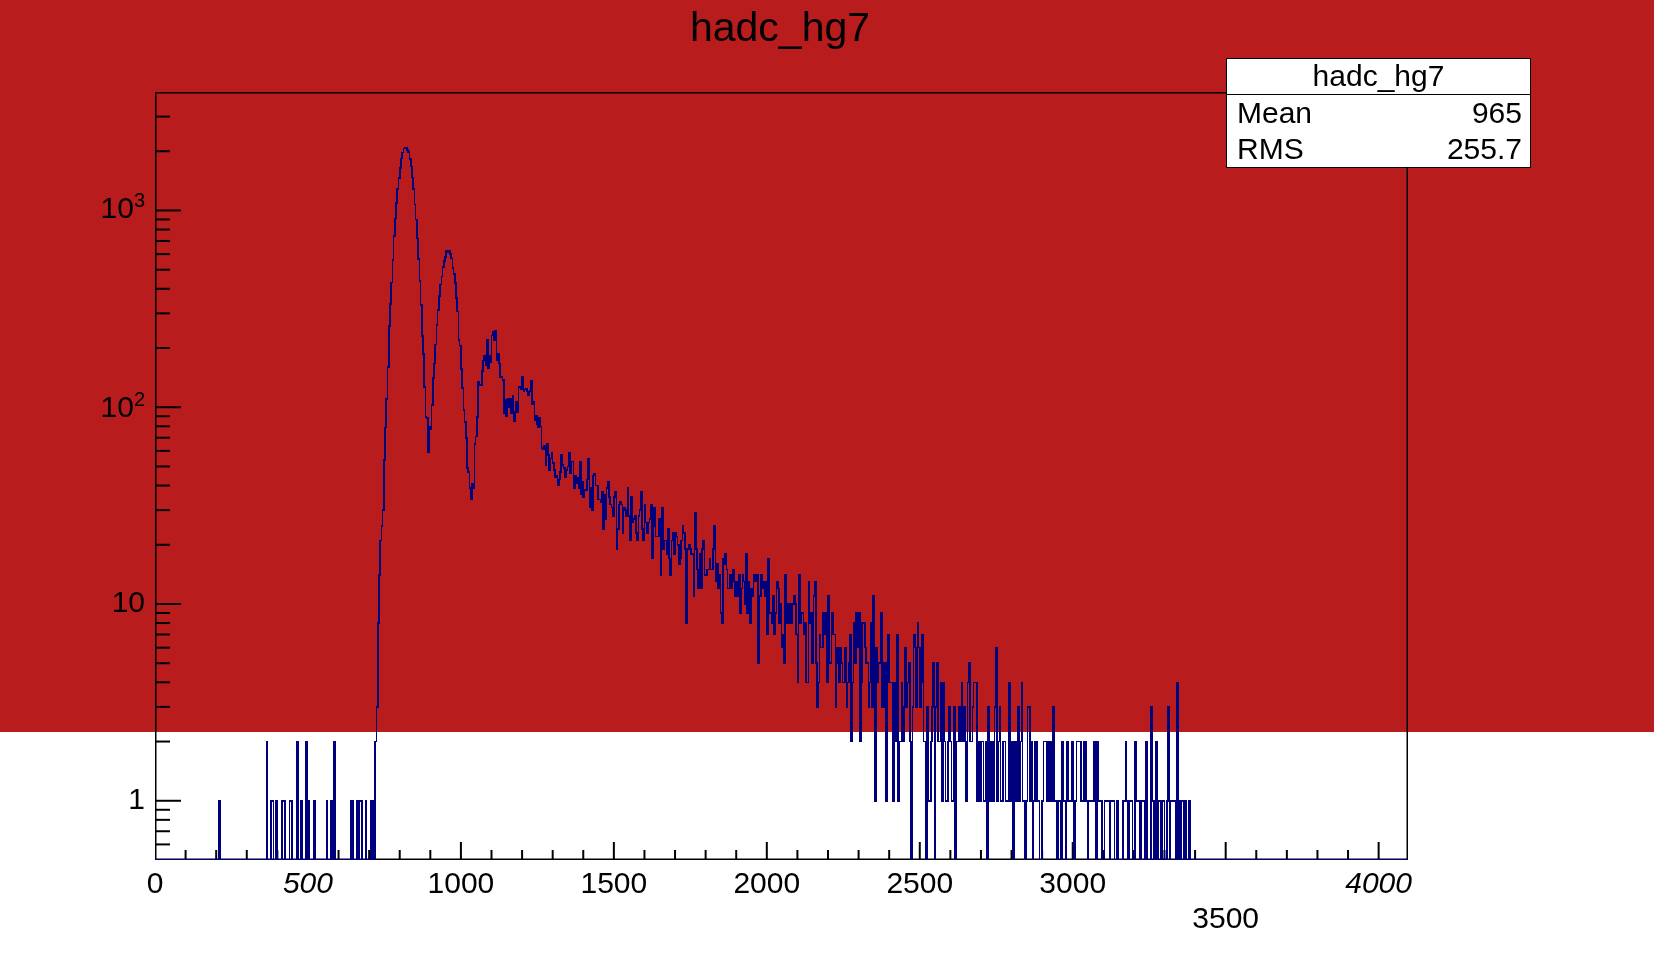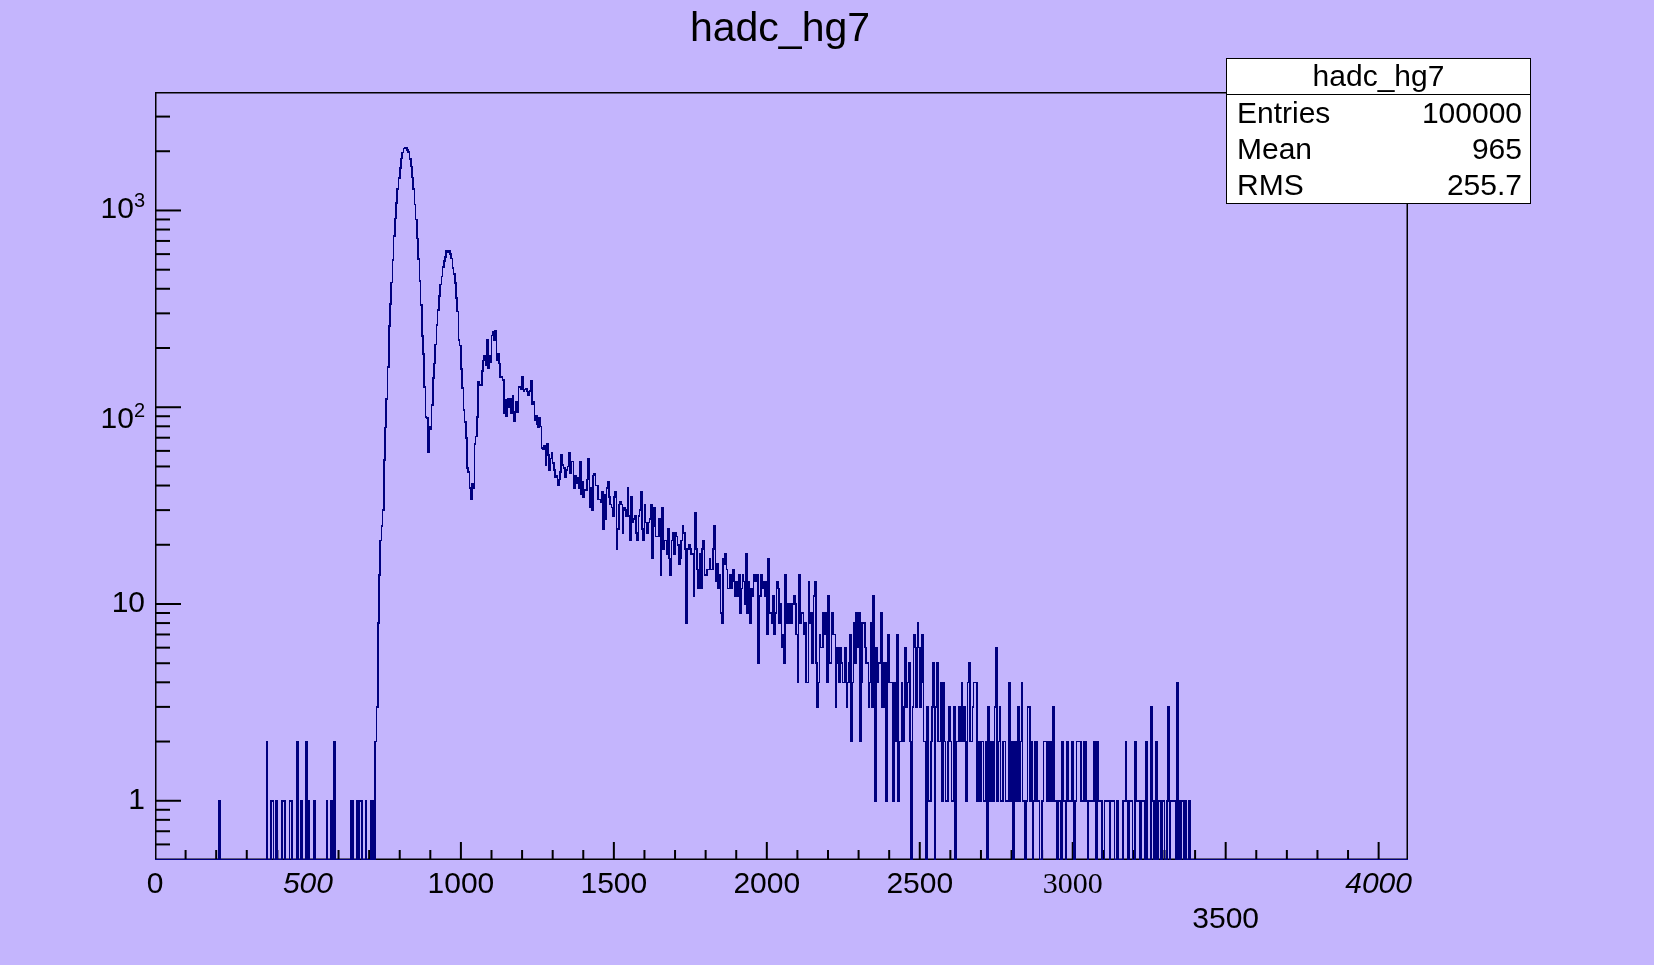--- a/index.html
+++ b/index.html
@@ -10,22 +10,22 @@
   }
   body {
     width: 1654px;
     height: 965px;
     font-family: "Liberation Sans", sans-serif;
     overflow: hidden;
   }
   #canvas-root {
     position: relative;
     width: 1654px;
-    height: 965px;
-    background: #c4b5fd;
+    height: 732px;
+    background: #b91c1c;
   }
   #plot-title {
     position: absolute;
     left: 0;
     top: 4px;
     width: 1560px;
     text-align: center;
     font-size: 41px;
     color: #000000;
     letter-spacing: 0px;
@@ -179,44 +179,40 @@
         <line x1="1162.451171875" y1="768" x2="1162.451171875" y2="758" stroke="#000000" stroke-width="2"></line>
         <line x1="1193.0419921875" y1="768" x2="1193.0419921875" y2="758" stroke="#000000" stroke-width="2"></line>
         <line x1="1223.6328125" y1="768" x2="1223.6328125" y2="750" stroke="#000000" stroke-width="2"></line>
         <path d="M 0.00 768.00 L 0.00 768.00 L 1.22 768.00 L 1.22 768.00 L 2.45 768.00 L 2.45 768.00 L 3.67 768.00 L 3.67 768.00 L 4.89 768.00 L 4.89 768.00 L 6.12 768.00 L 6.12 768.00 L 7.34 768.00 L 7.34 768.00 L 8.57 768.00 L 8.57 768.00 L 9.79 768.00 L 9.79 768.00 L 11.01 768.00 L 11.01 768.00 L 12.24 768.00 L 12.24 768.00 L 13.46 768.00 L 13.46 768.00 L 14.68 768.00 L 14.68 768.00 L 15.91 768.00 L 15.91 768.00 L 17.13 768.00 L 17.13 768.00 L 18.35 768.00 L 18.35 768.00 L 19.58 768.00 L 19.58 768.00 L 20.80 768.00 L 20.80 768.00 L 22.03 768.00 L 22.03 768.00 L 23.25 768.00 L 23.25 768.00 L 24.47 768.00 L 24.47 768.00 L 25.70 768.00 L 25.70 768.00 L 26.92 768.00 L 26.92 768.00 L 28.14 768.00 L 28.14 768.00 L 29.37 768.00 L 29.37 768.00 L 30.59 768.00 L 30.59 768.00 L 31.81 768.00 L 31.81 768.00 L 33.04 768.00 L 33.04 768.00 L 34.26 768.00 L 34.26 768.00 L 35.49 768.00 L 35.49 768.00 L 36.71 768.00 L 36.71 768.00 L 37.93 768.00 L 37.93 768.00 L 39.16 768.00 L 39.16 768.00 L 40.38 768.00 L 40.38 768.00 L 41.60 768.00 L 41.60 768.00 L 42.83 768.00 L 42.83 768.00 L 44.05 768.00 L 44.05 768.00 L 45.27 768.00 L 45.27 768.00 L 46.50 768.00 L 46.50 768.00 L 47.72 768.00 L 47.72 768.00 L 48.95 768.00 L 48.95 768.00 L 50.17 768.00 L 50.17 768.00 L 51.39 768.00 L 51.39 768.00 L 52.62 768.00 L 52.62 768.00 L 53.84 768.00 L 53.84 768.00 L 55.06 768.00 L 55.06 768.00 L 56.29 768.00 L 56.29 768.00 L 57.51 768.00 L 57.51 768.00 L 58.73 768.00 L 58.73 768.00 L 59.96 768.00 L 59.96 768.00 L 61.18 768.00 L 61.18 768.00 L 62.41 768.00 L 62.41 768.00 L 63.63 768.00 L 63.63 708.77 L 64.85 708.77 L 64.85 768.00 L 66.08 768.00 L 66.08 768.00 L 67.30 768.00 L 67.30 768.00 L 68.52 768.00 L 68.52 768.00 L 69.75 768.00 L 69.75 768.00 L 70.97 768.00 L 70.97 768.00 L 72.19 768.00 L 72.19 768.00 L 73.42 768.00 L 73.42 768.00 L 74.64 768.00 L 74.64 768.00 L 75.87 768.00 L 75.87 768.00 L 77.09 768.00 L 77.09 768.00 L 78.31 768.00 L 78.31 768.00 L 79.54 768.00 L 79.54 768.00 L 80.76 768.00 L 80.76 768.00 L 81.98 768.00 L 81.98 768.00 L 83.21 768.00 L 83.21 768.00 L 84.43 768.00 L 84.43 768.00 L 85.65 768.00 L 85.65 768.00 L 86.88 768.00 L 86.88 768.00 L 88.10 768.00 L 88.10 768.00 L 89.33 768.00 L 89.33 768.00 L 90.55 768.00 L 90.55 768.00 L 91.77 768.00 L 91.77 768.00 L 93.00 768.00 L 93.00 768.00 L 94.22 768.00 L 94.22 768.00 L 95.44 768.00 L 95.44 768.00 L 96.67 768.00 L 96.67 768.00 L 97.89 768.00 L 97.89 768.00 L 99.11 768.00 L 99.11 768.00 L 100.34 768.00 L 100.34 768.00 L 101.56 768.00 L 101.56 768.00 L 102.79 768.00 L 102.79 768.00 L 104.01 768.00 L 104.01 768.00 L 105.23 768.00 L 105.23 768.00 L 106.46 768.00 L 106.46 768.00 L 107.68 768.00 L 107.68 768.00 L 108.90 768.00 L 108.90 768.00 L 110.13 768.00 L 110.13 768.00 L 111.35 768.00 L 111.35 649.53 L 112.57 649.53 L 112.57 768.00 L 113.80 768.00 L 113.80 768.00 L 115.02 768.00 L 115.02 768.00 L 116.25 768.00 L 116.25 708.77 L 117.47 708.77 L 117.47 708.77 L 118.69 708.77 L 118.69 768.00 L 119.92 768.00 L 119.92 768.00 L 121.14 768.00 L 121.14 708.77 L 122.36 708.77 L 122.36 768.00 L 123.59 768.00 L 123.59 768.00 L 124.81 768.00 L 124.81 768.00 L 126.03 768.00 L 126.03 768.00 L 127.26 768.00 L 127.26 708.77 L 128.48 708.77 L 128.48 708.77 L 129.71 708.77 L 129.71 768.00 L 130.93 768.00 L 130.93 768.00 L 132.15 768.00 L 132.15 768.00 L 133.38 768.00 L 133.38 768.00 L 134.60 768.00 L 134.60 708.77 L 135.82 708.77 L 135.82 708.77 L 137.05 708.77 L 137.05 768.00 L 138.27 768.00 L 138.27 768.00 L 139.49 768.00 L 139.49 768.00 L 140.72 768.00 L 140.72 768.00 L 141.94 768.00 L 141.94 649.53 L 143.17 649.53 L 143.17 768.00 L 144.39 768.00 L 144.39 768.00 L 145.61 768.00 L 145.61 708.77 L 146.84 708.77 L 146.84 768.00 L 148.06 768.00 L 148.06 768.00 L 149.28 768.00 L 149.28 768.00 L 150.51 768.00 L 150.51 649.53 L 151.73 649.53 L 151.73 768.00 L 152.95 768.00 L 152.95 708.77 L 154.18 708.77 L 154.18 768.00 L 155.40 768.00 L 155.40 768.00 L 156.63 768.00 L 156.63 768.00 L 157.85 768.00 L 157.85 768.00 L 159.07 768.00 L 159.07 708.77 L 160.30 708.77 L 160.30 768.00 L 161.52 768.00 L 161.52 768.00 L 162.74 768.00 L 162.74 768.00 L 163.97 768.00 L 163.97 768.00 L 165.19 768.00 L 165.19 768.00 L 166.41 768.00 L 166.41 768.00 L 167.64 768.00 L 167.64 768.00 L 168.86 768.00 L 168.86 768.00 L 170.08 768.00 L 170.08 768.00 L 171.31 768.00 L 171.31 708.77 L 172.53 708.77 L 172.53 768.00 L 173.76 768.00 L 173.76 768.00 L 174.98 768.00 L 174.98 768.00 L 176.20 768.00 L 176.20 708.77 L 177.43 708.77 L 177.43 768.00 L 178.65 768.00 L 178.65 649.53 L 179.87 649.53 L 179.87 768.00 L 181.10 768.00 L 181.10 768.00 L 182.32 768.00 L 182.32 768.00 L 183.54 768.00 L 183.54 768.00 L 184.77 768.00 L 184.77 768.00 L 185.99 768.00 L 185.99 768.00 L 187.22 768.00 L 187.22 768.00 L 188.44 768.00 L 188.44 768.00 L 189.66 768.00 L 189.66 768.00 L 190.89 768.00 L 190.89 768.00 L 192.11 768.00 L 192.11 768.00 L 193.33 768.00 L 193.33 768.00 L 194.56 768.00 L 194.56 768.00 L 195.78 768.00 L 195.78 708.77 L 197.00 708.77 L 197.00 708.77 L 198.23 708.77 L 198.23 768.00 L 199.45 768.00 L 199.45 768.00 L 200.68 768.00 L 200.68 768.00 L 201.90 768.00 L 201.90 708.77 L 203.12 708.77 L 203.12 768.00 L 204.35 768.00 L 204.35 708.77 L 205.57 708.77 L 205.57 708.77 L 206.79 708.77 L 206.79 768.00 L 208.02 768.00 L 208.02 768.00 L 209.24 768.00 L 209.24 768.00 L 210.46 768.00 L 210.46 708.77 L 211.69 708.77 L 211.69 768.00 L 212.91 768.00 L 212.91 768.00 L 214.14 768.00 L 214.14 768.00 L 215.36 768.00 L 215.36 708.77 L 216.58 708.77 L 216.58 768.00 L 217.81 768.00 L 217.81 708.77 L 219.03 708.77 L 219.03 768.00 L 220.25 768.00 L 220.25 649.53 L 221.48 649.53 L 221.48 614.89 L 222.70 614.89 L 222.70 531.07 L 223.92 531.07 L 223.92 483.25 L 225.15 483.25 L 225.15 448.60 L 226.37 448.60 L 226.37 433.70 L 227.60 433.70 L 227.60 418.12 L 228.82 418.12 L 228.82 367.89 L 230.04 367.89 L 230.04 335.38 L 231.27 335.38 L 231.27 307.09 L 232.49 307.09 L 232.49 275.07 L 233.71 275.07 L 233.71 233.91 L 234.94 233.91 L 234.94 211.92 L 236.16 211.92 L 236.16 190.59 L 237.38 190.59 L 237.38 168.01 L 238.61 168.01 L 238.61 144.20 L 239.83 144.20 L 239.83 126.34 L 241.06 126.34 L 241.06 110.79 L 242.28 110.79 L 242.28 96.77 L 243.50 96.77 L 243.50 86.07 L 244.73 86.07 L 244.73 75.72 L 245.95 75.72 L 245.95 66.45 L 247.17 66.45 L 247.17 60.39 L 248.40 60.39 L 248.40 56.62 L 249.62 56.62 L 249.62 56.25 L 250.84 56.25 L 250.84 55.39 L 252.07 55.39 L 252.07 57.75 L 253.29 57.75 L 253.29 60.22 L 254.52 60.22 L 254.52 67.10 L 255.74 67.10 L 255.74 74.64 L 256.96 74.64 L 256.96 85.48 L 258.19 85.48 L 258.19 97.24 L 259.41 97.24 L 259.41 112.60 L 260.63 112.60 L 260.63 127.37 L 261.86 127.37 L 261.86 146.42 L 263.08 146.42 L 263.08 167.10 L 264.30 167.10 L 264.30 189.01 L 265.53 189.01 L 265.53 213.21 L 266.75 213.21 L 266.75 244.06 L 267.98 244.06 L 267.98 261.74 L 269.20 261.74 L 269.20 294.81 L 270.42 294.81 L 270.42 325.19 L 271.65 325.19 L 271.65 326.16 L 272.87 326.16 L 272.87 360.32 L 274.09 360.32 L 274.09 334.30 L 275.32 334.30 L 275.32 337.57 L 276.54 337.57 L 276.54 312.71 L 277.76 312.71 L 277.76 285.87 L 278.99 285.87 L 278.99 271.41 L 280.21 271.41 L 280.21 252.65 L 281.44 252.65 L 281.44 233.25 L 282.66 233.25 L 282.66 218.00 L 283.88 218.00 L 283.88 203.89 L 285.11 203.89 L 285.11 192.60 L 286.33 192.60 L 286.33 184.45 L 287.55 184.45 L 287.55 175.01 L 288.78 175.01 L 288.78 169.24 L 290.00 169.24 L 290.00 164.72 L 291.22 164.72 L 291.22 159.04 L 292.45 159.04 L 292.45 159.73 L 293.67 159.73 L 293.67 158.90 L 294.90 158.90 L 294.90 162.26 L 296.12 162.26 L 296.12 166.65 L 297.34 166.65 L 297.34 176.01 L 298.57 176.01 L 298.57 182.26 L 299.79 182.26 L 299.79 191.19 L 301.01 191.19 L 301.01 205.77 L 302.24 205.77 L 302.24 219.66 L 303.46 219.66 L 303.46 247.86 L 304.68 247.86 L 304.68 253.47 L 305.91 253.47 L 305.91 277.23 L 307.13 277.23 L 307.13 296.16 L 308.36 296.16 L 308.36 317.84 L 309.58 317.84 L 309.58 330.13 L 310.80 330.13 L 310.80 345.71 L 312.03 345.71 L 312.03 376.19 L 313.25 376.19 L 313.25 379.75 L 314.47 379.75 L 314.47 395.70 L 315.70 395.70 L 315.70 407.42 L 316.92 407.42 L 316.92 391.42 L 318.14 391.42 L 318.14 395.70 L 319.37 395.70 L 319.37 352.05 L 320.59 352.05 L 320.59 344.50 L 321.82 344.50 L 321.82 325.19 L 323.04 325.19 L 323.04 289.59 L 324.26 289.59 L 324.26 293.47 L 325.49 293.47 L 325.49 292.81 L 326.71 292.81 L 326.71 278.89 L 327.93 278.89 L 327.93 268.39 L 329.16 268.39 L 329.16 263.59 L 330.38 263.59 L 330.38 272.96 L 331.60 272.96 L 331.60 247.86 L 332.83 247.86 L 332.83 276.14 L 334.05 276.14 L 334.05 263.59 L 335.28 263.59 L 335.28 270.39 L 336.50 270.39 L 336.50 243.69 L 337.72 243.69 L 337.72 240.06 L 338.95 240.06 L 338.95 248.24 L 340.17 248.24 L 340.17 238.66 L 341.39 238.66 L 341.39 267.90 L 342.62 267.90 L 342.62 262.20 L 343.84 262.20 L 343.84 271.41 L 345.06 271.41 L 345.06 285.27 L 346.29 285.27 L 346.29 284.67 L 347.51 284.67 L 347.51 287.71 L 348.74 287.71 L 348.74 321.43 L 349.96 321.43 L 349.96 307.87 L 351.18 307.87 L 351.18 324.24 L 352.41 324.24 L 352.41 307.09 L 353.63 307.09 L 353.63 315.23 L 354.85 315.23 L 354.85 307.09 L 356.08 307.09 L 356.08 321.43 L 357.30 321.43 L 357.30 304.04 L 358.52 304.04 L 358.52 329.12 L 359.75 329.12 L 359.75 319.62 L 360.97 319.62 L 360.97 310.25 L 362.20 310.25 L 362.20 320.52 L 363.42 320.52 L 363.42 294.81 L 364.64 294.81 L 364.64 294.81 L 365.87 294.81 L 365.87 297.54 L 367.09 297.54 L 367.09 284.67 L 368.31 284.67 L 368.31 299.65 L 369.54 299.65 L 369.54 297.54 L 370.76 297.54 L 370.76 296.85 L 371.98 296.85 L 371.98 299.65 L 373.21 299.65 L 373.21 303.29 L 374.43 303.29 L 374.43 298.94 L 375.66 298.94 L 375.66 288.96 L 376.88 288.96 L 376.88 311.88 L 378.10 311.88 L 378.10 309.45 L 379.33 309.45 L 379.33 328.12 L 380.55 328.12 L 380.55 324.24 L 381.77 324.24 L 381.77 332.19 L 383.00 332.19 L 383.00 335.38 L 384.22 335.38 L 384.22 326.16 L 385.44 326.16 L 385.44 334.30 L 386.67 334.30 L 386.67 356.08 L 387.89 356.08 L 387.89 357.47 L 389.12 357.47 L 389.12 353.37 L 390.34 353.37 L 390.34 372.77 L 391.56 372.77 L 391.56 352.05 L 392.79 352.05 L 392.79 363.27 L 394.01 363.27 L 394.01 377.95 L 395.23 377.95 L 395.23 366.32 L 396.46 366.32 L 396.46 360.32 L 397.68 360.32 L 397.68 371.11 L 398.90 371.11 L 398.90 377.95 L 400.13 377.95 L 400.13 385.39 L 401.35 385.39 L 401.35 383.47 L 402.58 383.47 L 402.58 393.53 L 403.80 393.53 L 403.80 387.35 L 405.02 387.35 L 405.02 379.75 L 406.25 379.75 L 406.25 363.27 L 407.47 363.27 L 407.47 372.77 L 408.69 372.77 L 408.69 376.19 L 409.92 376.19 L 409.92 385.39 L 411.14 385.39 L 411.14 377.95 L 412.36 377.95 L 412.36 374.47 L 413.59 374.47 L 413.59 360.32 L 414.81 360.32 L 414.81 381.59 L 416.04 381.59 L 416.04 369.49 L 417.26 369.49 L 417.26 369.49 L 418.48 369.49 L 418.48 395.70 L 419.71 395.70 L 419.71 383.47 L 420.93 383.47 L 420.93 391.42 L 422.15 391.42 L 422.15 385.39 L 423.38 385.39 L 423.38 395.70 L 424.60 395.70 L 424.60 369.49 L 425.82 369.49 L 425.82 402.54 L 427.05 402.54 L 427.05 389.36 L 428.27 389.36 L 428.27 404.95 L 429.50 404.95 L 429.50 397.92 L 430.72 397.92 L 430.72 397.92 L 431.94 397.92 L 431.94 387.35 L 433.17 387.35 L 433.17 366.32 L 434.39 366.32 L 434.39 415.32 L 435.61 415.32 L 435.61 395.70 L 436.84 395.70 L 436.84 418.12 L 438.06 418.12 L 438.06 383.47 L 439.28 383.47 L 439.28 381.59 L 440.51 381.59 L 440.51 393.53 L 441.73 393.53 L 441.73 393.53 L 442.96 393.53 L 442.96 407.42 L 444.18 407.42 L 444.18 407.42 L 445.40 407.42 L 445.40 409.97 L 446.63 409.97 L 446.63 400.20 L 447.85 400.20 L 447.85 437.19 L 449.07 437.19 L 449.07 402.54 L 450.30 402.54 L 450.30 427.12 L 451.52 427.12 L 451.52 395.70 L 452.74 395.70 L 452.74 389.36 L 453.97 389.36 L 453.97 404.95 L 455.19 404.95 L 455.19 412.60 L 456.42 412.60 L 456.42 415.32 L 457.64 415.32 L 457.64 424.01 L 458.86 424.01 L 458.86 404.95 L 460.09 404.95 L 460.09 400.20 L 461.31 400.20 L 461.31 457.15 L 462.53 457.15 L 462.53 437.19 L 463.76 437.19 L 463.76 412.60 L 464.98 412.60 L 464.98 409.97 L 466.20 409.97 L 466.20 412.60 L 467.43 412.60 L 467.43 440.82 L 468.65 440.82 L 468.65 415.32 L 469.88 415.32 L 469.88 418.12 L 471.10 418.12 L 471.10 424.01 L 472.32 424.01 L 472.32 395.70 L 473.55 395.70 L 473.55 424.01 L 474.77 424.01 L 474.77 448.60 L 475.99 448.60 L 475.99 404.95 L 477.22 404.95 L 477.22 430.35 L 478.44 430.35 L 478.44 427.12 L 479.66 427.12 L 479.66 424.01 L 480.89 424.01 L 480.89 440.82 L 482.11 440.82 L 482.11 448.60 L 483.33 448.60 L 483.33 424.01 L 484.56 424.01 L 484.56 418.12 L 485.78 418.12 L 485.78 400.20 L 487.01 400.20 L 487.01 437.19 L 488.23 437.19 L 488.23 448.60 L 489.45 448.60 L 489.45 412.60 L 490.68 412.60 L 490.68 430.35 L 491.90 430.35 L 491.90 440.82 L 493.12 440.82 L 493.12 430.35 L 494.35 430.35 L 494.35 427.12 L 495.57 427.12 L 495.57 412.60 L 496.79 412.60 L 496.79 466.66 L 498.02 466.66 L 498.02 433.70 L 499.24 433.70 L 499.24 415.32 L 500.47 415.32 L 500.47 444.62 L 501.69 444.62 L 501.69 444.62 L 502.91 444.62 L 502.91 444.62 L 504.14 444.62 L 504.14 427.12 L 505.36 427.12 L 505.36 483.25 L 506.58 483.25 L 506.58 415.32 L 507.81 415.32 L 507.81 457.15 L 509.03 457.15 L 509.03 448.60 L 510.25 448.60 L 510.25 448.60 L 511.48 448.60 L 511.48 461.77 L 512.70 461.77 L 512.70 437.19 L 513.93 437.19 L 513.93 466.66 L 515.15 466.66 L 515.15 483.25 L 516.37 483.25 L 516.37 448.60 L 517.60 448.60 L 517.60 440.82 L 518.82 440.82 L 518.82 461.77 L 520.04 461.77 L 520.04 440.82 L 521.27 440.82 L 521.27 444.62 L 522.49 444.62 L 522.49 452.77 L 523.71 452.77 L 523.71 471.84 L 524.94 471.84 L 524.94 466.66 L 526.16 466.66 L 526.16 448.60 L 527.39 448.60 L 527.39 433.70 L 528.61 433.70 L 528.61 440.82 L 529.83 440.82 L 529.83 457.15 L 531.06 457.15 L 531.06 531.07 L 532.28 531.07 L 532.28 457.15 L 533.50 457.15 L 533.50 452.77 L 534.73 452.77 L 534.73 457.15 L 535.95 457.15 L 535.95 461.77 L 537.17 461.77 L 537.17 461.77 L 538.40 461.77 L 538.40 503.86 L 539.62 503.86 L 539.62 421.02 L 540.85 421.02 L 540.85 457.15 L 542.07 457.15 L 542.07 477.35 L 543.29 477.35 L 543.29 496.42 L 544.52 496.42 L 544.52 461.77 L 545.74 461.77 L 545.74 496.42 L 546.96 496.42 L 546.96 457.15 L 548.19 457.15 L 548.19 448.60 L 549.41 448.60 L 549.41 483.25 L 550.63 483.25 L 550.63 483.25 L 551.86 483.25 L 551.86 477.35 L 553.08 477.35 L 553.08 477.35 L 554.31 477.35 L 554.31 466.66 L 555.53 466.66 L 555.53 477.35 L 556.75 477.35 L 556.75 477.35 L 557.98 477.35 L 557.98 457.15 L 559.20 457.15 L 559.20 433.70 L 560.42 433.70 L 560.42 489.58 L 561.65 489.58 L 561.65 471.84 L 562.87 471.84 L 562.87 496.42 L 564.09 496.42 L 564.09 483.25 L 565.32 483.25 L 565.32 521.00 L 566.54 521.00 L 566.54 531.07 L 567.77 531.07 L 567.77 466.66 L 568.99 466.66 L 568.99 471.84 L 570.21 471.84 L 570.21 461.77 L 571.44 461.77 L 571.44 477.35 L 572.66 477.35 L 572.66 496.42 L 573.88 496.42 L 573.88 496.42 L 575.11 496.42 L 575.11 483.25 L 576.33 483.25 L 576.33 496.42 L 577.55 496.42 L 577.55 477.35 L 578.78 477.35 L 578.78 489.58 L 580.00 489.58 L 580.00 503.86 L 581.23 503.86 L 581.23 489.58 L 582.45 489.58 L 582.45 503.86 L 583.67 503.86 L 583.67 483.25 L 584.90 483.25 L 584.90 521.00 L 586.12 521.00 L 586.12 496.42 L 587.34 496.42 L 587.34 483.25 L 588.57 483.25 L 588.57 489.58 L 589.79 489.58 L 589.79 512.00 L 591.01 512.00 L 591.01 461.77 L 592.24 461.77 L 592.24 521.00 L 593.46 521.00 L 593.46 489.58 L 594.69 489.58 L 594.69 531.07 L 595.91 531.07 L 595.91 496.42 L 597.13 496.42 L 597.13 503.86 L 598.36 503.86 L 598.36 483.25 L 599.58 483.25 L 599.58 489.58 L 600.80 489.58 L 600.80 483.25 L 602.03 483.25 L 602.03 483.25 L 603.25 483.25 L 603.25 571.23 L 604.47 571.23 L 604.47 503.86 L 605.70 503.86 L 605.70 483.25 L 606.92 483.25 L 606.92 496.42 L 608.15 496.42 L 608.15 489.58 L 609.37 489.58 L 609.37 503.86 L 610.59 503.86 L 610.59 489.58 L 611.82 489.58 L 611.82 542.48 L 613.04 542.48 L 613.04 466.66 L 614.26 466.66 L 614.26 521.00 L 615.49 521.00 L 615.49 521.00 L 616.71 521.00 L 616.71 531.07 L 617.93 531.07 L 617.93 503.86 L 619.16 503.86 L 619.16 542.48 L 620.38 542.48 L 620.38 521.00 L 621.61 521.00 L 621.61 489.58 L 622.83 489.58 L 622.83 496.42 L 624.05 496.42 L 624.05 531.07 L 625.28 531.07 L 625.28 512.00 L 626.50 512.00 L 626.50 555.65 L 627.72 555.65 L 627.72 542.48 L 628.95 542.48 L 628.95 571.23 L 630.17 571.23 L 630.17 483.25 L 631.39 483.25 L 631.39 531.07 L 632.62 531.07 L 632.62 512.00 L 633.84 512.00 L 633.84 531.07 L 635.07 531.07 L 635.07 512.00 L 636.29 512.00 L 636.29 531.07 L 637.51 531.07 L 637.51 512.00 L 638.74 512.00 L 638.74 503.86 L 639.96 503.86 L 639.96 512.00 L 641.18 512.00 L 641.18 542.48 L 642.41 542.48 L 642.41 590.30 L 643.63 590.30 L 643.63 483.25 L 644.85 483.25 L 644.85 531.07 L 646.08 531.07 L 646.08 521.00 L 647.30 521.00 L 647.30 521.00 L 648.53 521.00 L 648.53 542.48 L 649.75 542.48 L 649.75 531.07 L 650.97 531.07 L 650.97 590.30 L 652.20 590.30 L 652.20 590.30 L 653.42 590.30 L 653.42 489.58 L 654.64 489.58 L 654.64 531.07 L 655.87 531.07 L 655.87 521.00 L 657.09 521.00 L 657.09 571.23 L 658.31 571.23 L 658.31 503.86 L 659.54 503.86 L 659.54 489.58 L 660.76 489.58 L 660.76 571.23 L 661.99 571.23 L 661.99 614.89 L 663.21 614.89 L 663.21 590.30 L 664.43 590.30 L 664.43 542.48 L 665.66 542.48 L 665.66 555.65 L 666.88 555.65 L 666.88 555.65 L 668.10 555.65 L 668.10 521.00 L 669.33 521.00 L 669.33 542.48 L 670.55 542.48 L 670.55 521.00 L 671.77 521.00 L 671.77 590.30 L 673.00 590.30 L 673.00 503.86 L 674.22 503.86 L 674.22 571.23 L 675.45 571.23 L 675.45 571.23 L 676.67 571.23 L 676.67 521.00 L 677.89 521.00 L 677.89 542.48 L 679.12 542.48 L 679.12 542.48 L 680.34 542.48 L 680.34 614.89 L 681.56 614.89 L 681.56 555.65 L 682.79 555.65 L 682.79 571.23 L 684.01 571.23 L 684.01 590.30 L 685.23 590.30 L 685.23 555.65 L 686.46 555.65 L 686.46 571.23 L 687.68 571.23 L 687.68 590.30 L 688.91 590.30 L 688.91 590.30 L 690.13 590.30 L 690.13 555.65 L 691.35 555.65 L 691.35 614.89 L 692.58 614.89 L 692.58 590.30 L 693.80 590.30 L 693.80 571.23 L 695.02 571.23 L 695.02 542.48 L 696.25 542.48 L 696.25 649.53 L 697.47 649.53 L 697.47 590.30 L 698.69 590.30 L 698.69 531.07 L 699.92 531.07 L 699.92 571.23 L 701.14 571.23 L 701.14 521.00 L 702.37 521.00 L 702.37 555.65 L 703.59 555.65 L 703.59 521.00 L 704.81 521.00 L 704.81 649.53 L 706.04 649.53 L 706.04 590.30 L 707.26 590.30 L 707.26 531.07 L 708.48 531.07 L 708.48 531.07 L 709.71 531.07 L 709.71 555.65 L 710.93 555.65 L 710.93 571.23 L 712.15 571.23 L 712.15 571.23 L 713.38 571.23 L 713.38 614.89 L 714.60 614.89 L 714.60 590.30 L 715.83 590.30 L 715.83 531.07 L 717.05 531.07 L 717.05 614.89 L 718.27 614.89 L 718.27 503.86 L 719.50 503.86 L 719.50 708.77 L 720.72 708.77 L 720.72 555.65 L 721.94 555.65 L 721.94 590.30 L 723.17 590.30 L 723.17 571.23 L 724.39 571.23 L 724.39 571.23 L 725.61 571.23 L 725.61 521.00 L 726.84 521.00 L 726.84 614.89 L 728.06 614.89 L 728.06 614.89 L 729.29 614.89 L 729.29 571.23 L 730.51 571.23 L 730.51 708.77 L 731.73 708.77 L 731.73 571.23 L 732.96 571.23 L 732.96 542.48 L 734.18 542.48 L 734.18 590.30 L 735.40 590.30 L 735.40 590.30 L 736.63 590.30 L 736.63 590.30 L 737.85 590.30 L 737.85 708.77 L 739.07 708.77 L 739.07 590.30 L 740.30 590.30 L 740.30 649.53 L 741.52 649.53 L 741.52 542.48 L 742.75 542.48 L 742.75 708.77 L 743.97 708.77 L 743.97 649.53 L 745.19 649.53 L 745.19 649.53 L 746.42 649.53 L 746.42 590.30 L 747.64 590.30 L 747.64 649.53 L 748.86 649.53 L 748.86 614.89 L 750.09 614.89 L 750.09 555.65 L 751.31 555.65 L 751.31 614.89 L 752.53 614.89 L 752.53 590.30 L 753.76 590.30 L 753.76 571.23 L 754.98 571.23 L 754.98 649.53 L 756.21 649.53 L 756.21 768.00 L 757.43 768.00 L 757.43 614.89 L 758.65 614.89 L 758.65 542.48 L 759.88 542.48 L 759.88 555.65 L 761.10 555.65 L 761.10 614.89 L 762.32 614.89 L 762.32 531.07 L 763.55 531.07 L 763.55 555.65 L 764.77 555.65 L 764.77 614.89 L 765.99 614.89 L 765.99 590.30 L 767.22 590.30 L 767.22 542.48 L 768.44 542.48 L 768.44 649.53 L 769.67 649.53 L 769.67 649.53 L 770.89 649.53 L 770.89 768.00 L 772.11 768.00 L 772.11 614.89 L 773.34 614.89 L 773.34 708.77 L 774.56 708.77 L 774.56 708.77 L 775.78 708.77 L 775.78 649.53 L 777.01 649.53 L 777.01 614.89 L 778.23 614.89 L 778.23 571.23 L 779.45 571.23 L 779.45 768.00 L 780.68 768.00 L 780.68 614.89 L 781.90 614.89 L 781.90 571.23 L 783.13 571.23 L 783.13 649.53 L 784.35 649.53 L 784.35 649.53 L 785.57 649.53 L 785.57 590.30 L 786.80 590.30 L 786.80 708.77 L 788.02 708.77 L 788.02 590.30 L 789.24 590.30 L 789.24 649.53 L 790.47 649.53 L 790.47 708.77 L 791.69 708.77 L 791.69 708.77 L 792.91 708.77 L 792.91 649.53 L 794.14 649.53 L 794.14 614.89 L 795.36 614.89 L 795.36 649.53 L 796.58 649.53 L 796.58 708.77 L 797.81 708.77 L 797.81 708.77 L 799.03 708.77 L 799.03 614.89 L 800.26 614.89 L 800.26 768.00 L 801.48 768.00 L 801.48 649.53 L 802.70 649.53 L 802.70 649.53 L 803.93 649.53 L 803.93 614.89 L 805.15 614.89 L 805.15 649.53 L 806.37 649.53 L 806.37 590.30 L 807.60 590.30 L 807.60 649.53 L 808.82 649.53 L 808.82 614.89 L 810.04 614.89 L 810.04 649.53 L 811.27 649.53 L 811.27 708.77 L 812.49 708.77 L 812.49 590.30 L 813.72 590.30 L 813.72 571.23 L 814.94 571.23 L 814.94 649.53 L 816.16 649.53 L 816.16 649.53 L 817.39 649.53 L 817.39 614.89 L 818.61 614.89 L 818.61 590.30 L 819.83 590.30 L 819.83 590.30 L 821.06 590.30 L 821.06 590.30 L 822.28 590.30 L 822.28 708.77 L 823.50 708.77 L 823.50 649.53 L 824.73 649.53 L 824.73 708.77 L 825.95 708.77 L 825.95 649.53 L 827.18 649.53 L 827.18 649.53 L 828.40 649.53 L 828.40 708.77 L 829.62 708.77 L 829.62 708.77 L 830.85 708.77 L 830.85 649.53 L 832.07 649.53 L 832.07 768.00 L 833.29 768.00 L 833.29 614.89 L 834.52 614.89 L 834.52 708.77 L 835.74 708.77 L 835.74 649.53 L 836.96 649.53 L 836.96 649.53 L 838.19 649.53 L 838.19 708.77 L 839.41 708.77 L 839.41 614.89 L 840.64 614.89 L 840.64 555.65 L 841.86 555.65 L 841.86 708.77 L 843.08 708.77 L 843.08 649.53 L 844.31 649.53 L 844.31 614.89 L 845.53 614.89 L 845.53 708.77 L 846.75 708.77 L 846.75 708.77 L 847.98 708.77 L 847.98 649.53 L 849.20 649.53 L 849.20 649.53 L 850.42 649.53 L 850.42 708.77 L 851.65 708.77 L 851.65 708.77 L 852.87 708.77 L 852.87 708.77 L 854.10 708.77 L 854.10 590.30 L 855.32 590.30 L 855.32 708.77 L 856.54 708.77 L 856.54 649.53 L 857.77 649.53 L 857.77 768.00 L 858.99 768.00 L 858.99 708.77 L 860.21 708.77 L 860.21 649.53 L 861.44 649.53 L 861.44 708.77 L 862.66 708.77 L 862.66 614.89 L 863.88 614.89 L 863.88 708.77 L 865.11 708.77 L 865.11 649.53 L 866.33 649.53 L 866.33 590.30 L 867.56 590.30 L 867.56 708.77 L 868.78 708.77 L 868.78 708.77 L 870.00 708.77 L 870.00 768.00 L 871.23 768.00 L 871.23 708.77 L 872.45 708.77 L 872.45 614.89 L 873.67 614.89 L 873.67 614.89 L 874.90 614.89 L 874.90 708.77 L 876.12 708.77 L 876.12 649.53 L 877.34 649.53 L 877.34 768.00 L 878.57 768.00 L 878.57 708.77 L 879.79 708.77 L 879.79 649.53 L 881.02 649.53 L 881.02 649.53 L 882.24 649.53 L 882.24 708.77 L 883.46 708.77 L 883.46 708.77 L 884.69 708.77 L 884.69 768.00 L 885.91 768.00 L 885.91 768.00 L 887.13 768.00 L 887.13 708.77 L 888.36 708.77 L 888.36 649.53 L 889.58 649.53 L 889.58 649.53 L 890.80 649.53 L 890.80 649.53 L 892.03 649.53 L 892.03 708.77 L 893.25 708.77 L 893.25 649.53 L 894.48 649.53 L 894.48 708.77 L 895.70 708.77 L 895.70 649.53 L 896.92 649.53 L 896.92 708.77 L 898.15 708.77 L 898.15 614.89 L 899.37 614.89 L 899.37 708.77 L 900.59 708.77 L 900.59 708.77 L 901.82 708.77 L 901.82 768.00 L 903.04 768.00 L 903.04 708.77 L 904.26 708.77 L 904.26 708.77 L 905.49 708.77 L 905.49 768.00 L 906.71 768.00 L 906.71 649.53 L 907.94 649.53 L 907.94 708.77 L 909.16 708.77 L 909.16 708.77 L 910.38 708.77 L 910.38 768.00 L 911.61 768.00 L 911.61 649.53 L 912.83 649.53 L 912.83 708.77 L 914.05 708.77 L 914.05 708.77 L 915.28 708.77 L 915.28 708.77 L 916.50 708.77 L 916.50 649.53 L 917.72 649.53 L 917.72 708.77 L 918.95 708.77 L 918.95 768.00 L 920.17 768.00 L 920.17 708.77 L 921.40 708.77 L 921.40 649.53 L 922.62 649.53 L 922.62 649.53 L 923.84 649.53 L 923.84 649.53 L 925.07 649.53 L 925.07 649.53 L 926.29 649.53 L 926.29 708.77 L 927.51 708.77 L 927.51 708.77 L 928.74 708.77 L 928.74 649.53 L 929.96 649.53 L 929.96 649.53 L 931.18 649.53 L 931.18 708.77 L 932.41 708.77 L 932.41 768.00 L 933.63 768.00 L 933.63 708.77 L 934.86 708.77 L 934.86 708.77 L 936.08 708.77 L 936.08 708.77 L 937.30 708.77 L 937.30 708.77 L 938.53 708.77 L 938.53 649.53 L 939.75 649.53 L 939.75 708.77 L 940.97 708.77 L 940.97 768.00 L 942.20 768.00 L 942.20 649.53 L 943.42 649.53 L 943.42 708.77 L 944.64 708.77 L 944.64 708.77 L 945.87 708.77 L 945.87 708.77 L 947.09 708.77 L 947.09 768.00 L 948.32 768.00 L 948.32 768.00 L 949.54 768.00 L 949.54 708.77 L 950.76 708.77 L 950.76 708.77 L 951.99 708.77 L 951.99 708.77 L 953.21 708.77 L 953.21 708.77 L 954.43 708.77 L 954.43 768.00 L 955.66 768.00 L 955.66 708.77 L 956.88 708.77 L 956.88 708.77 L 958.10 708.77 L 958.10 708.77 L 959.33 708.77 L 959.33 768.00 L 960.55 768.00 L 960.55 768.00 L 961.78 768.00 L 961.78 708.77 L 963.00 708.77 L 963.00 768.00 L 964.22 768.00 L 964.22 768.00 L 965.45 768.00 L 965.45 768.00 L 966.67 768.00 L 966.67 768.00 L 967.89 768.00 L 967.89 708.77 L 969.12 708.77 L 969.12 708.77 L 970.34 708.77 L 970.34 649.53 L 971.56 649.53 L 971.56 708.77 L 972.79 708.77 L 972.79 768.00 L 974.01 768.00 L 974.01 708.77 L 975.24 708.77 L 975.24 708.77 L 976.46 708.77 L 976.46 708.77 L 977.68 708.77 L 977.68 768.00 L 978.91 768.00 L 978.91 768.00 L 980.13 768.00 L 980.13 649.53 L 981.35 649.53 L 981.35 708.77 L 982.58 708.77 L 982.58 708.77 L 983.80 708.77 L 983.80 708.77 L 985.02 708.77 L 985.02 768.00 L 986.25 768.00 L 986.25 708.77 L 987.47 708.77 L 987.47 708.77 L 988.70 708.77 L 988.70 708.77 L 989.92 708.77 L 989.92 768.00 L 991.14 768.00 L 991.14 649.53 L 992.37 649.53 L 992.37 768.00 L 993.59 768.00 L 993.59 768.00 L 994.81 768.00 L 994.81 768.00 L 996.04 768.00 L 996.04 614.89 L 997.26 614.89 L 997.26 708.77 L 998.48 708.77 L 998.48 768.00 L 999.71 768.00 L 999.71 708.77 L 1000.93 708.77 L 1000.93 649.53 L 1002.16 649.53 L 1002.16 768.00 L 1003.38 768.00 L 1003.38 708.77 L 1004.60 708.77 L 1004.60 708.77 L 1005.83 708.77 L 1005.83 768.00 L 1007.05 768.00 L 1007.05 708.77 L 1008.27 708.77 L 1008.27 708.77 L 1009.50 708.77 L 1009.50 768.00 L 1010.72 768.00 L 1010.72 768.00 L 1011.94 768.00 L 1011.94 708.77 L 1013.17 708.77 L 1013.17 614.89 L 1014.39 614.89 L 1014.39 768.00 L 1015.62 768.00 L 1015.62 708.77 L 1016.84 708.77 L 1016.84 708.77 L 1018.06 708.77 L 1018.06 708.77 L 1019.29 708.77 L 1019.29 708.77 L 1020.51 708.77 L 1020.51 768.00 L 1021.73 768.00 L 1021.73 590.30 L 1022.96 590.30 L 1022.96 768.00 L 1024.18 768.00 L 1024.18 708.77 L 1025.40 708.77 L 1025.40 768.00 L 1026.63 768.00 L 1026.63 708.77 L 1027.85 708.77 L 1027.85 708.77 L 1029.08 708.77 L 1029.08 768.00 L 1030.30 768.00 L 1030.30 708.77 L 1031.52 708.77 L 1031.52 768.00 L 1032.75 768.00 L 1032.75 768.00 L 1033.97 768.00 L 1033.97 708.77 L 1035.19 708.77 L 1035.19 768.00 L 1036.42 768.00 L 1036.42 768.00 L 1037.64 768.00 L 1037.64 768.00 L 1038.86 768.00 L 1038.86 768.00 L 1040.09 768.00 L 1040.09 768.00 L 1041.31 768.00 L 1041.31 768.00 L 1042.54 768.00 L 1042.54 768.00 L 1043.76 768.00 L 1043.76 768.00 L 1044.98 768.00 L 1044.98 768.00 L 1046.21 768.00 L 1046.21 768.00 L 1047.43 768.00 L 1047.43 768.00 L 1048.65 768.00 L 1048.65 768.00 L 1049.88 768.00 L 1049.88 768.00 L 1051.10 768.00 L 1051.10 768.00 L 1052.32 768.00 L 1052.32 768.00 L 1053.55 768.00 L 1053.55 768.00 L 1054.77 768.00 L 1054.77 768.00 L 1056.00 768.00 L 1056.00 768.00 L 1057.22 768.00 L 1057.22 768.00 L 1058.44 768.00 L 1058.44 768.00 L 1059.67 768.00 L 1059.67 768.00 L 1060.89 768.00 L 1060.89 768.00 L 1062.11 768.00 L 1062.11 768.00 L 1063.34 768.00 L 1063.34 768.00 L 1064.56 768.00 L 1064.56 768.00 L 1065.78 768.00 L 1065.78 768.00 L 1067.01 768.00 L 1067.01 768.00 L 1068.23 768.00 L 1068.23 768.00 L 1069.46 768.00 L 1069.46 768.00 L 1070.68 768.00 L 1070.68 768.00 L 1071.90 768.00 L 1071.90 768.00 L 1073.13 768.00 L 1073.13 768.00 L 1074.35 768.00 L 1074.35 768.00 L 1075.57 768.00 L 1075.57 768.00 L 1076.80 768.00 L 1076.80 768.00 L 1078.02 768.00 L 1078.02 768.00 L 1079.24 768.00 L 1079.24 768.00 L 1080.47 768.00 L 1080.47 768.00 L 1081.69 768.00 L 1081.69 768.00 L 1082.92 768.00 L 1082.92 768.00 L 1084.14 768.00 L 1084.14 768.00 L 1085.36 768.00 L 1085.36 768.00 L 1086.59 768.00 L 1086.59 768.00 L 1087.81 768.00 L 1087.81 768.00 L 1089.03 768.00 L 1089.03 768.00 L 1090.26 768.00 L 1090.26 768.00 L 1091.48 768.00 L 1091.48 768.00 L 1092.70 768.00 L 1092.70 768.00 L 1093.93 768.00 L 1093.93 768.00 L 1095.15 768.00 L 1095.15 768.00 L 1096.38 768.00 L 1096.38 768.00 L 1097.60 768.00 L 1097.60 768.00 L 1098.82 768.00 L 1098.82 768.00 L 1100.05 768.00 L 1100.05 768.00 L 1101.27 768.00 L 1101.27 768.00 L 1102.49 768.00 L 1102.49 768.00 L 1103.72 768.00 L 1103.72 768.00 L 1104.94 768.00 L 1104.94 768.00 L 1106.16 768.00 L 1106.16 768.00 L 1107.39 768.00 L 1107.39 768.00 L 1108.61 768.00 L 1108.61 768.00 L 1109.83 768.00 L 1109.83 768.00 L 1111.06 768.00 L 1111.06 768.00 L 1112.28 768.00 L 1112.28 768.00 L 1113.51 768.00 L 1113.51 768.00 L 1114.73 768.00 L 1114.73 768.00 L 1115.95 768.00 L 1115.95 768.00 L 1117.18 768.00 L 1117.18 768.00 L 1118.40 768.00 L 1118.40 768.00 L 1119.62 768.00 L 1119.62 768.00 L 1120.85 768.00 L 1120.85 768.00 L 1122.07 768.00 L 1122.07 768.00 L 1123.29 768.00 L 1123.29 768.00 L 1124.52 768.00 L 1124.52 768.00 L 1125.74 768.00 L 1125.74 768.00 L 1126.97 768.00 L 1126.97 768.00 L 1128.19 768.00 L 1128.19 768.00 L 1129.41 768.00 L 1129.41 768.00 L 1130.64 768.00 L 1130.64 768.00 L 1131.86 768.00 L 1131.86 768.00 L 1133.08 768.00 L 1133.08 768.00 L 1134.31 768.00 L 1134.31 768.00 L 1135.53 768.00 L 1135.53 768.00 L 1136.75 768.00 L 1136.75 768.00 L 1137.98 768.00 L 1137.98 768.00 L 1139.20 768.00 L 1139.20 768.00 L 1140.43 768.00 L 1140.43 768.00 L 1141.65 768.00 L 1141.65 768.00 L 1142.87 768.00 L 1142.87 768.00 L 1144.10 768.00 L 1144.10 768.00 L 1145.32 768.00 L 1145.32 768.00 L 1146.54 768.00 L 1146.54 768.00 L 1147.77 768.00 L 1147.77 768.00 L 1148.99 768.00 L 1148.99 768.00 L 1150.21 768.00 L 1150.21 768.00 L 1151.44 768.00 L 1151.44 768.00 L 1152.66 768.00 L 1152.66 768.00 L 1153.89 768.00 L 1153.89 768.00 L 1155.11 768.00 L 1155.11 768.00 L 1156.33 768.00 L 1156.33 768.00 L 1157.56 768.00 L 1157.56 768.00 L 1158.78 768.00 L 1158.78 768.00 L 1160.00 768.00 L 1160.00 768.00 L 1161.23 768.00 L 1161.23 768.00 L 1162.45 768.00 L 1162.45 768.00 L 1163.67 768.00 L 1163.67 768.00 L 1164.90 768.00 L 1164.90 768.00 L 1166.12 768.00 L 1166.12 768.00 L 1167.35 768.00 L 1167.35 768.00 L 1168.57 768.00 L 1168.57 768.00 L 1169.79 768.00 L 1169.79 768.00 L 1171.02 768.00 L 1171.02 768.00 L 1172.24 768.00 L 1172.24 768.00 L 1173.46 768.00 L 1173.46 768.00 L 1174.69 768.00 L 1174.69 768.00 L 1175.91 768.00 L 1175.91 768.00 L 1177.13 768.00 L 1177.13 768.00 L 1178.36 768.00 L 1178.36 768.00 L 1179.58 768.00 L 1179.58 768.00 L 1180.81 768.00 L 1180.81 768.00 L 1182.03 768.00 L 1182.03 768.00 L 1183.25 768.00 L 1183.25 768.00 L 1184.48 768.00 L 1184.48 768.00 L 1185.70 768.00 L 1185.70 768.00 L 1186.92 768.00 L 1186.92 768.00 L 1188.15 768.00 L 1188.15 768.00 L 1189.37 768.00 L 1189.37 768.00 L 1190.59 768.00 L 1190.59 768.00 L 1191.82 768.00 L 1191.82 768.00 L 1193.04 768.00 L 1193.04 768.00 L 1194.27 768.00 L 1194.27 768.00 L 1195.49 768.00 L 1195.49 768.00 L 1196.71 768.00 L 1196.71 768.00 L 1197.94 768.00 L 1197.94 768.00 L 1199.16 768.00 L 1199.16 768.00 L 1200.38 768.00 L 1200.38 768.00 L 1201.61 768.00 L 1201.61 768.00 L 1202.83 768.00 L 1202.83 768.00 L 1204.05 768.00 L 1204.05 768.00 L 1205.28 768.00 L 1205.28 768.00 L 1206.50 768.00 L 1206.50 768.00 L 1207.73 768.00 L 1207.73 768.00 L 1208.95 768.00 L 1208.95 768.00 L 1210.17 768.00 L 1210.17 768.00 L 1211.40 768.00 L 1211.40 768.00 L 1212.62 768.00 L 1212.62 768.00 L 1213.84 768.00 L 1213.84 768.00 L 1215.07 768.00 L 1215.07 768.00 L 1216.29 768.00 L 1216.29 768.00 L 1217.51 768.00 L 1217.51 768.00 L 1218.74 768.00 L 1218.74 768.00 L 1219.96 768.00 L 1219.96 768.00 L 1221.19 768.00 L 1221.19 768.00 L 1222.41 768.00 L 1222.41 768.00 L 1223.63 768.00 L 1223.63 768.00 L 1224.86 768.00 L 1224.86 768.00 L 1226.08 768.00 L 1226.08 768.00 L 1227.30 768.00 L 1227.30 768.00 L 1228.53 768.00 L 1228.53 768.00 L 1229.75 768.00 L 1229.75 768.00 L 1230.97 768.00 L 1230.97 768.00 L 1232.20 768.00 L 1232.20 768.00 L 1233.42 768.00 L 1233.42 768.00 L 1234.65 768.00 L 1234.65 768.00 L 1235.87 768.00 L 1235.87 768.00 L 1237.09 768.00 L 1237.09 768.00 L 1238.32 768.00 L 1238.32 768.00 L 1239.54 768.00 L 1239.54 768.00 L 1240.76 768.00 L 1240.76 768.00 L 1241.99 768.00 L 1241.99 768.00 L 1243.21 768.00 L 1243.21 768.00 L 1244.43 768.00 L 1244.43 768.00 L 1245.66 768.00 L 1245.66 768.00 L 1246.88 768.00 L 1246.88 768.00 L 1248.11 768.00 L 1248.11 768.00 L 1249.33 768.00 L 1249.33 768.00 L 1250.55 768.00 L 1250.55 768.00 L 1251.78 768.00 L 1251.78 768.00 L 1253.00 768.00 L 1253.00 768.00" fill="none" stroke="#00007f" stroke-width="1.6" stroke-linejoin="miter" shape-rendering="crispEdges"></path>
       </svg>
   </div>
 
   <div id="stats-box">
     <div id="stats-title">hadc_hg7</div>
     <div class="stats-row">
-      <span class="skey">Entries</span>
-      <span class="sval">100000</span>
-    </div>
-    <div class="stats-row">
       <span class="skey">Mean</span>
       <span class="sval">965</span>
     </div>
     <div class="stats-row">
       <span class="skey">RMS</span>
       <span class="sval">255.7</span>
     </div>
   </div>
 
   <div id="x-tick-labels">
       <div class="axis-label" style="left: 155px; top: 866px; transform: translateX(-50%);">0</div>
       <div class="axis-label" style="left: 307.954px; top: 866px; transform: translateX(-50%); font-style: italic;">500</div>
       <div class="axis-label" style="left: 460.908px; top: 866px; transform: translateX(-50%);">1000</div>
       <div class="axis-label" style="left: 613.862px; top: 866px; transform: translateX(-50%);">1500</div>
       <div class="axis-label" style="left: 766.816px; top: 866px; transform: translateX(-50%);">2000</div>
       <div class="axis-label" style="left: 919.771px; top: 866px; transform: translateX(-50%);">2500</div>
-      <div class="axis-label" style="left: 1072.72px; top: 866px; transform: translateX(-50%); font-family: Liberation Serif, serif;">3000</div>
+      <div class="axis-label" style="left: 1072.72px; top: 866px; transform: translateX(-50%);">3000</div>
       <div class="axis-label" style="left: 1225.68px; top: 866px; transform: translateX(-50%); margin-top: 35px;">3500</div>
       <div class="axis-label" style="left: 1378.63px; top: 866px; transform: translateX(-50%); font-style: italic;">4000</div>
     </div>
   <div id="y-tick-labels">
       <div class="axis-label ylab" style="right: 1509px; top: 781.767px;">1</div>
       <div class="axis-label ylab" style="right: 1509px; top: 585px;">10</div>
-      <div class="axis-label ylab" style="right: 1509px; top: 401px; margin-left: 7px;">10<sup>2</sup></div>
+      <div class="axis-label ylab" style="right: 1509px; top: 390px; margin-left: 7px;">10<sup>2</sup></div>
       <div class="axis-label ylab" style="right: 1509px; top: 191.466px;">10<sup>3</sup></div>
     </div>
 
 </div>
 
 </body></html>

